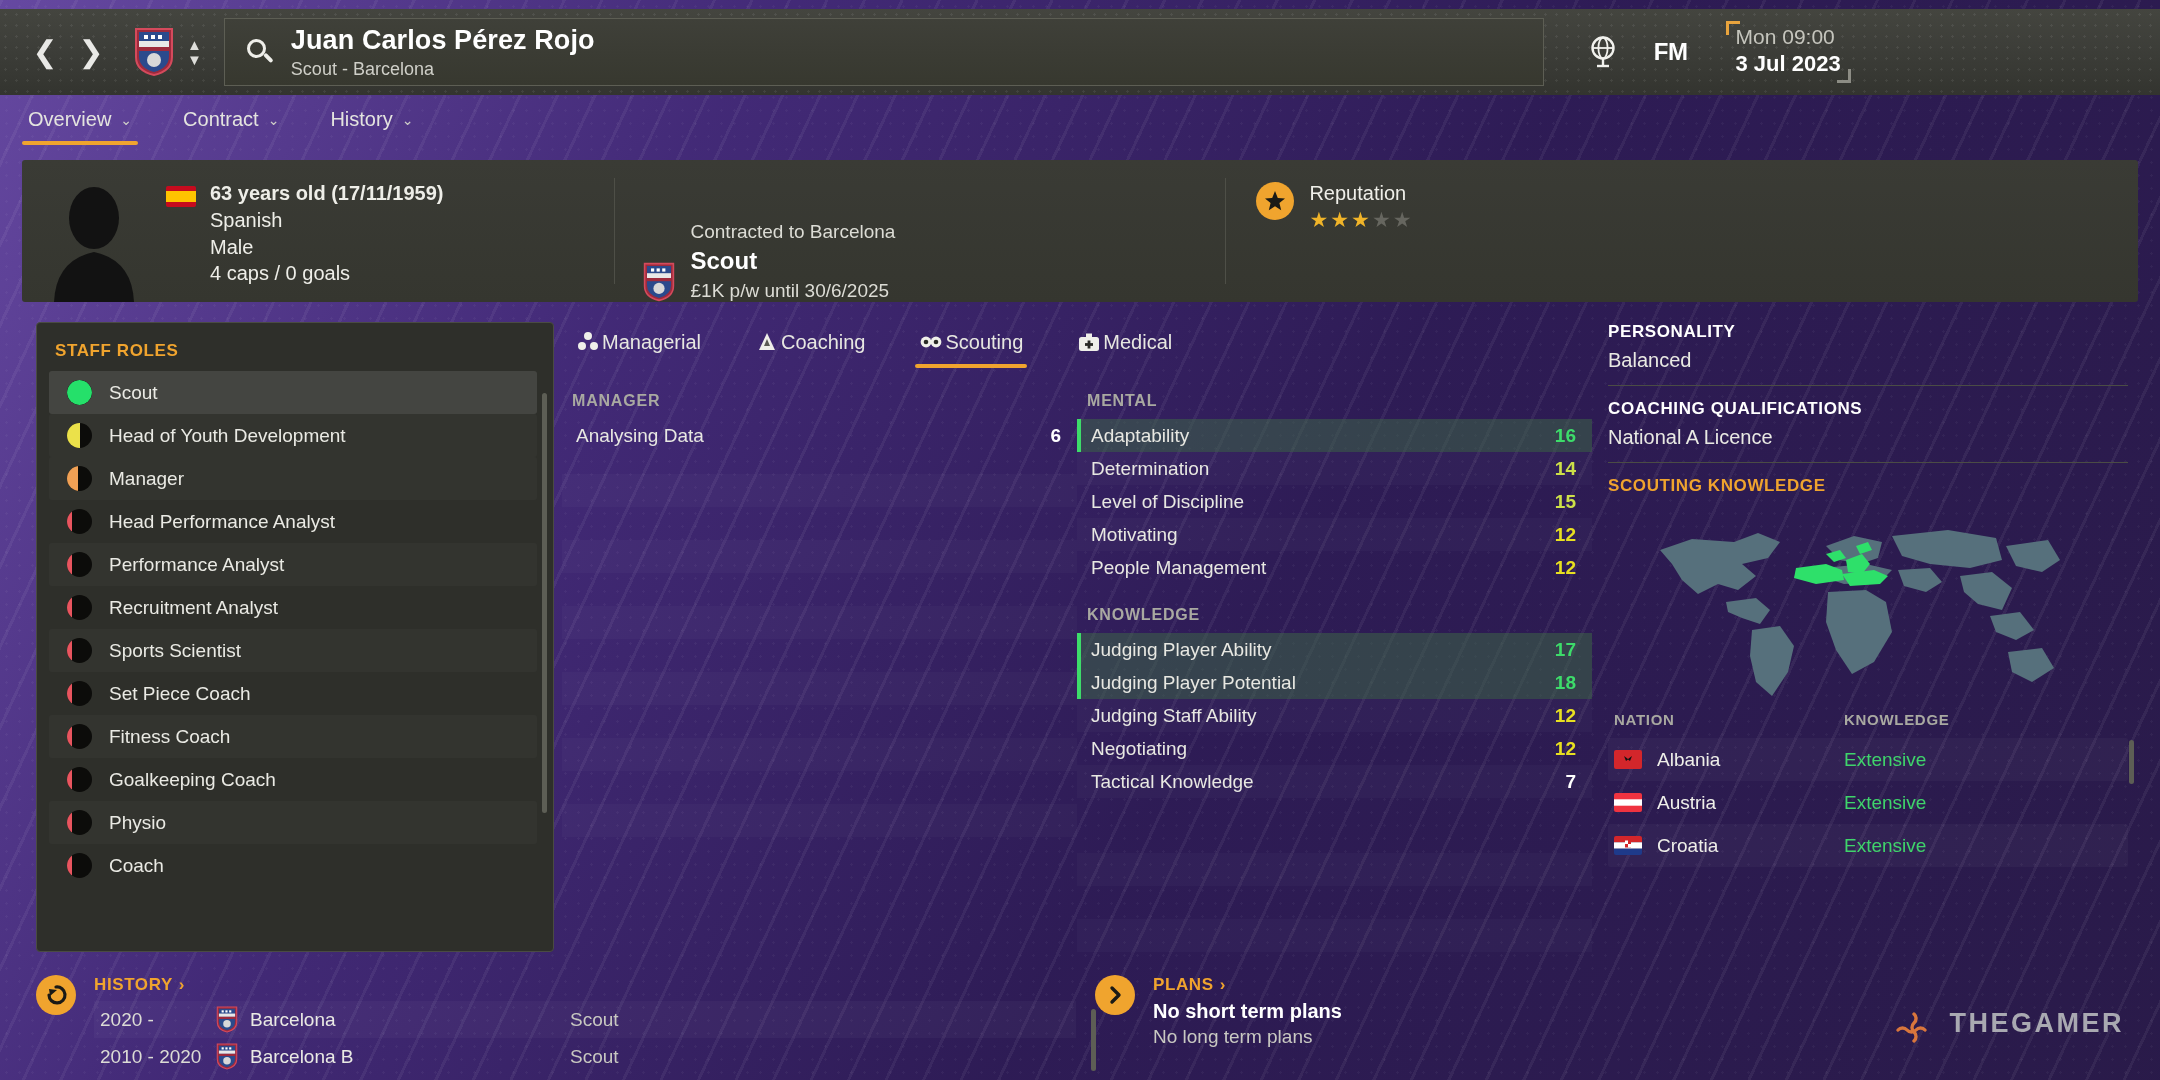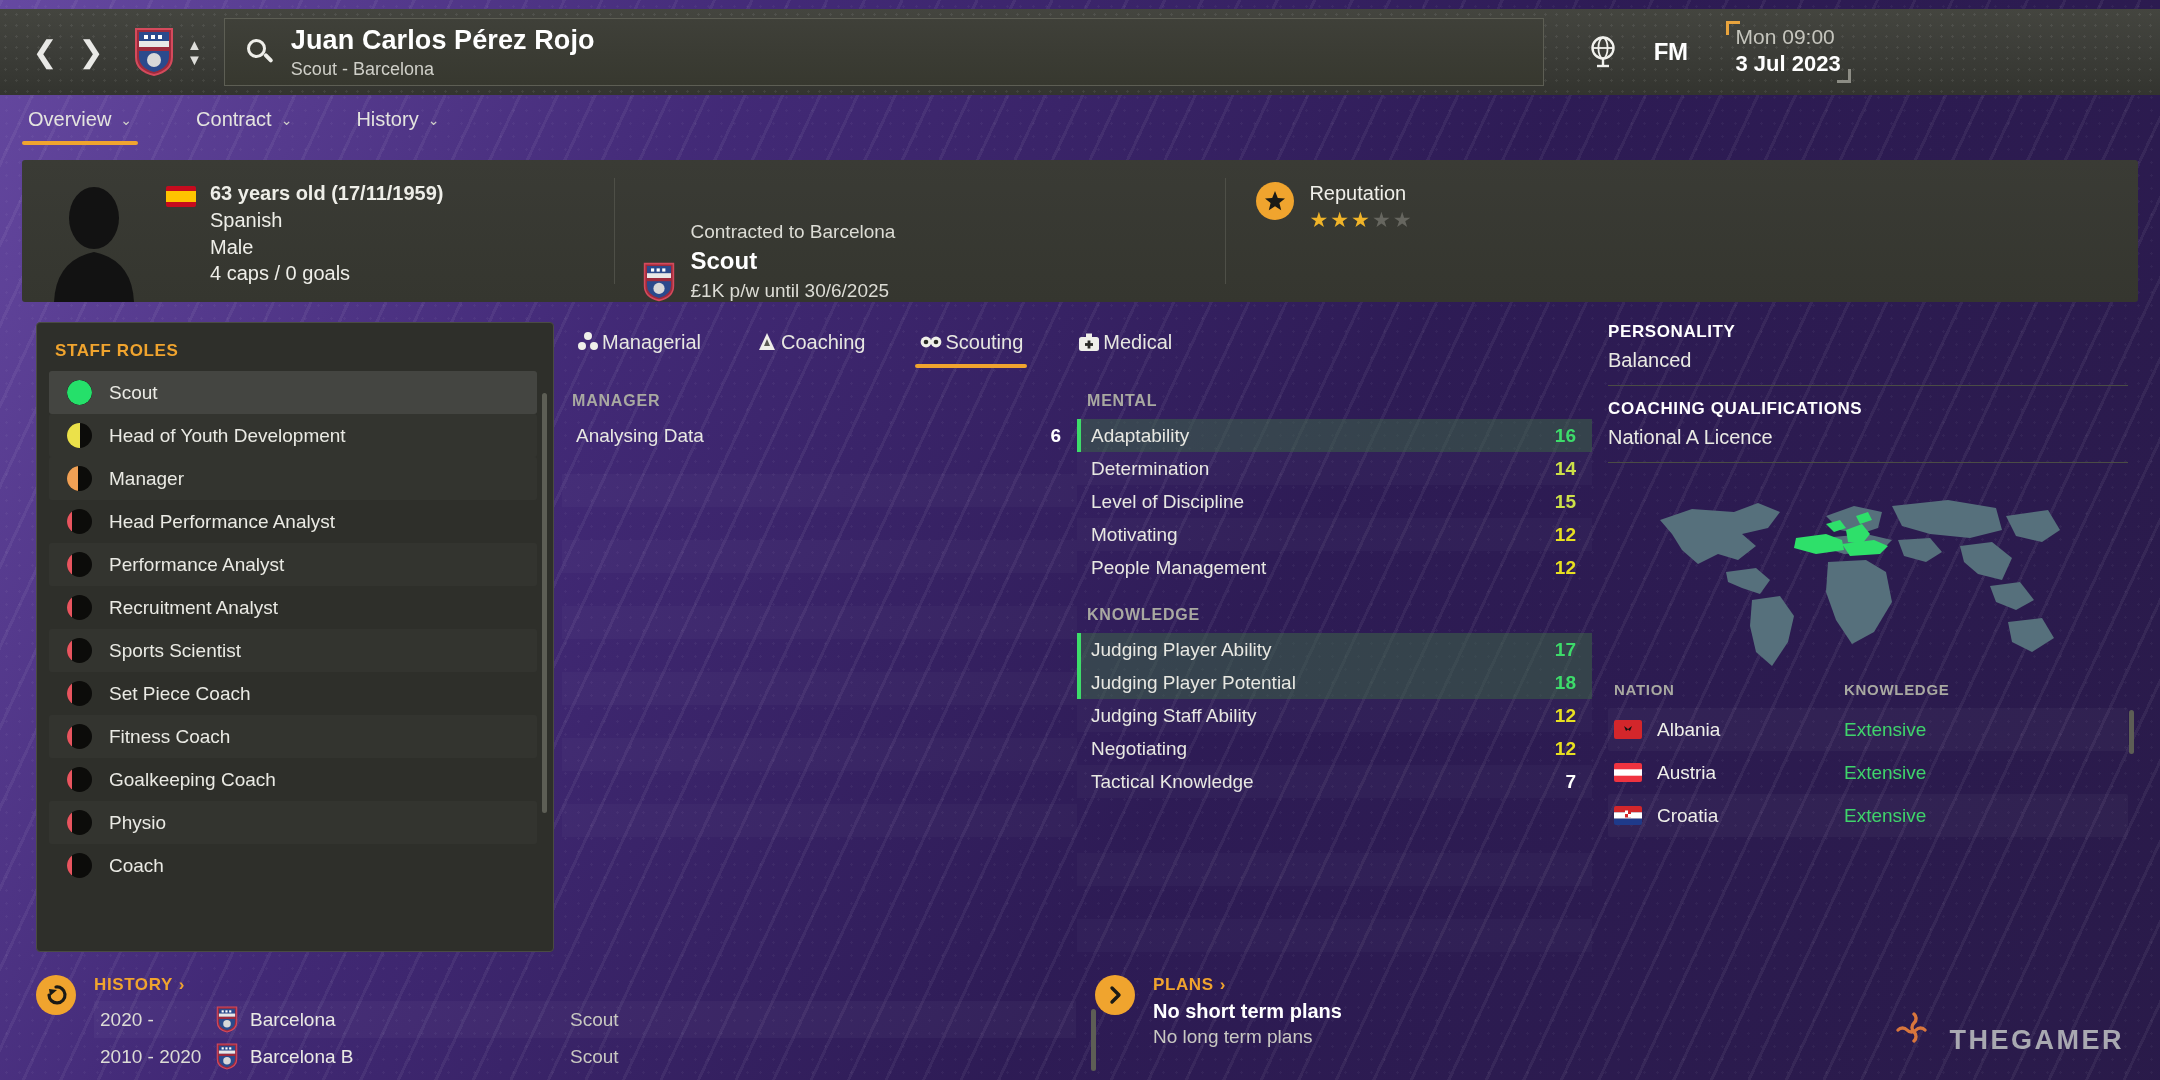--- a/index.html
+++ b/index.html
@@ -88,21 +88,21 @@
 
   .add-manager {
     position: absolute; right: 18px; top: 11px; z-index: 3;
     width: 210px; height: 64px; border-radius: 5px;
     background: linear-gradient(180deg, #8f6ff0 0%, #7a56e8 100%);
     color: #fff; font-size: 17px; font-weight: bold; letter-spacing: .4px;
     display: flex; align-items: center; justify-content: center; gap: 13px;
   }
 
   
-  .subtabs { position: absolute; left: 22px; top: 98px; display: flex; gap: 52px; z-index: 4; }
+  .subtabs { position: absolute; left: 22px; top: 98px; display: flex; gap: 39px; z-index: 4; }
   .subtab { position: relative; padding: 10px 6px 14px 6px; color: #e4e4df; font-size: 20px; display: flex; align-items: center; gap: 9px; }
   .subtab .chev { font-size: 14px; color: #cfcfc8; }
   .subtab.active::after {
     content: ""; position: absolute; left: 0; right: 0; bottom: 0; height: 4px;
     background: #f0a42e; border-radius: 2px;
   }
 
   
   .profile-strip {
     position: absolute; left: 22px; top: 160px; width: 2116px; height: 142px;
@@ -190,21 +190,21 @@
   .hist-row { display: flex; align-items: center; height: 37px; font-size: 19px; color: #eaeae4; padding-left: 6px; }
   .hist-row.alt { background: rgba(255,255,255,.03); }
   .h-year { width: 116px; color: #dcdcd5; }
   .h-crest { width: 22px; height: 27px; position: relative; flex: 0 0 auto; }
   .h-club { margin-left: 12px; width: 320px; }
   .h-role { color: #c8c8c1; }
   .plans-sec { position: absolute; left: 1095px; top: 975px; width: 640px; z-index: 3; display: flex; gap: 18px; }
   .plan-l1 { font-size: 20px; font-weight: bold; color: #ffffff; margin-top: 5px; }
   .plan-l2 { font-size: 19px; color: #c9c9c2; margin-top: 3px; }
 
-  .watermark { position: absolute; right: 36px; bottom: 24px; display: flex; align-items: flex-end; gap: 14px; z-index: 4; }
+  .watermark { position: absolute; right: 36px; bottom: 24px; display: flex; align-items: flex-start; gap: 14px; z-index: 4; }
   .wm-text { font-size: 27px; font-weight: bold; color: #a9a9b1; letter-spacing: 2.5px; }
 </style>
 </head>
 <body>
 
 <div id="app">
 
   <div class="topbar">
     <div class="nav-arrow">❮</div>
     <div class="nav-arrow">❯</div>
@@ -539,20 +539,21 @@
     </div>
   </div>
 
   <div class="right-panel">
     <div class="rp-head">PERSONALITY</div>
     <div class="rp-val">Balanced</div>
     <div class="rp-div"></div>
     <div class="rp-head">COACHING QUALIFICATIONS</div>
     <div class="rp-val">National A Licence</div>
     <div class="rp-div"></div>
+    <div class="rp-head accent">SCOUTING KNOWLEDGE</div>
 
     <div class="map-wrap">
       <svg width="450" height="200" viewBox="0 0 450 200" style="margin-left:22px">
         <g fill="#56707c">
           <path d="M30 44 L62 33 L104 36 L128 27 L150 36 L138 52 L112 58 L126 70 L108 84 L88 78 L68 88 L52 74 L42 58 Z"></path>
           <path d="M96 96 L126 92 L140 104 L130 118 L112 112 L98 106 Z"></path>
           <path d="M122 124 L150 120 L164 140 L158 166 L142 190 L126 176 L120 150 Z"></path>
           <path d="M196 40 L224 30 L252 36 L248 52 L230 58 L210 54 Z"></path>
           <path d="M192 62 L236 58 L262 64 L250 76 L214 78 L196 72 Z"></path>
           <path d="M198 86 L236 84 L256 96 L262 126 L244 156 L222 168 L206 144 L196 116 Z"></path>

